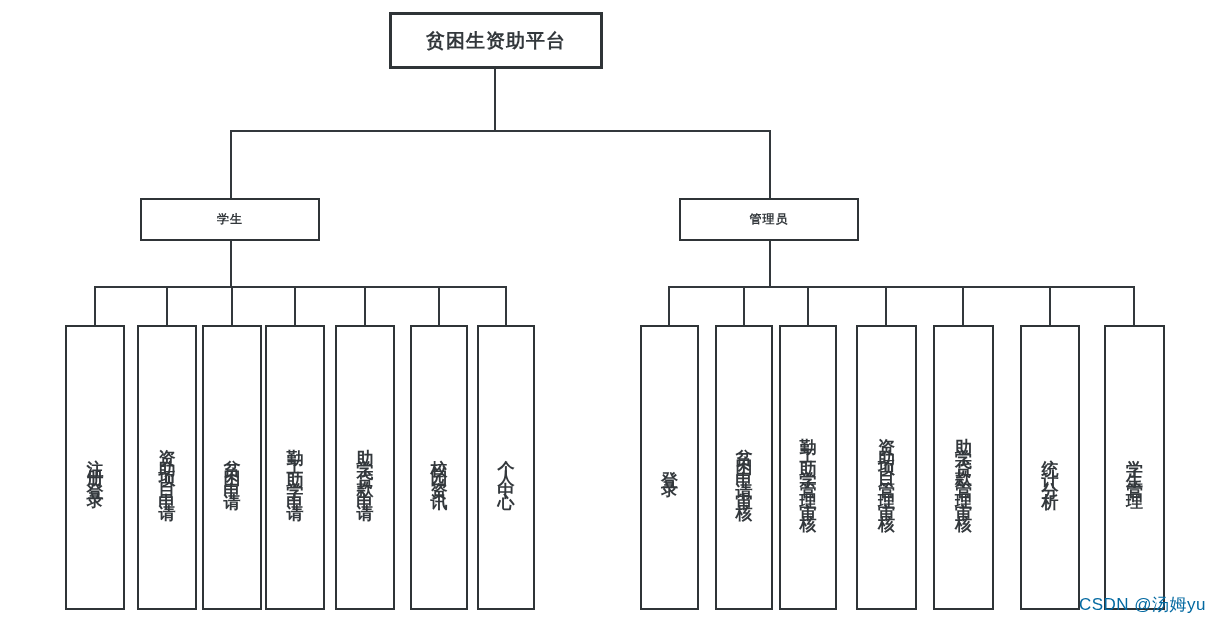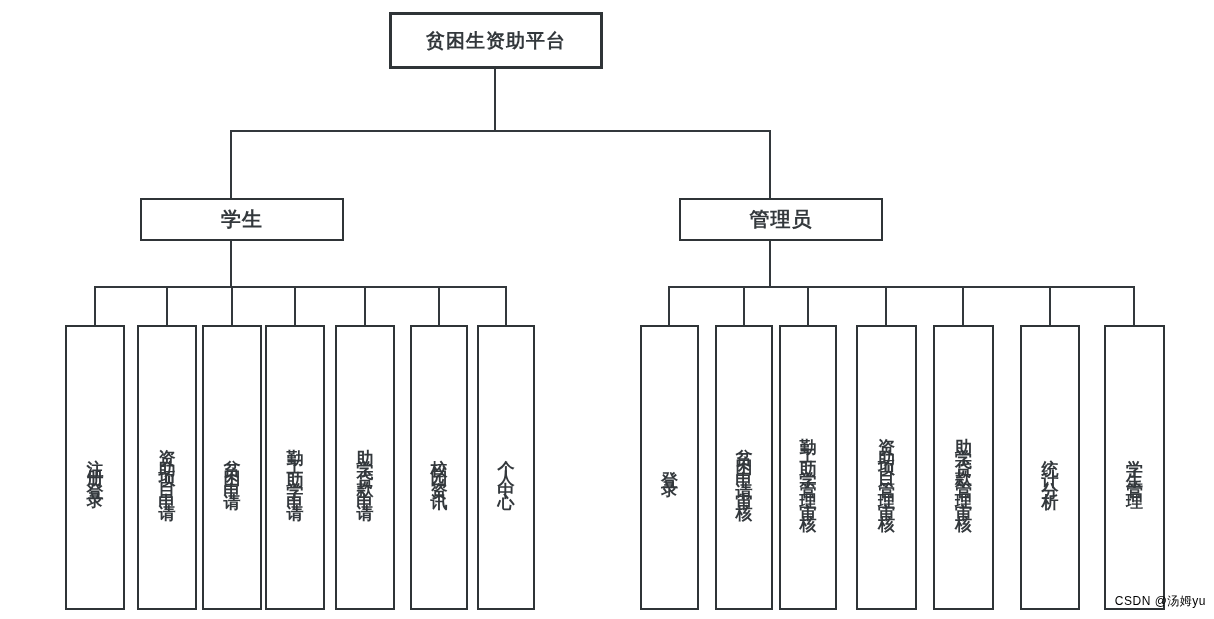--- a/index.html
+++ b/index.html
@@ -26,22 +26,22 @@
     color: #33383c;
     font-weight: 700;
   }
   .root-box {
     left: 389px; top: 12px; width: 214px; height: 57px;
     border-width: 3px;
     font-size: 19px;
     letter-spacing: 1px;
   }
   .branch-box {
-    top: 198px; width: 204px; height: 43px;
-    font-size: 20px;
+    top: 198px; width: 180px; height: 43px;
+    font-size: 12px;
     letter-spacing: 1px;
   }
   .branch-student { left: 140px; }
   .branch-admin   { left: 679px; justify-content: center; }
   .leaf {
     top: 325px; height: 285px;
   }
   .leaf .vtext {
     writing-mode: vertical-rl;
     text-orientation: upright;
@@ -54,22 +54,22 @@
   .line {
     position: absolute;
     background: #33383c;
   }
   .rail { height: 2px; }
   .stub { width: 2px; }
   .watermark {
     position: absolute;
     right: 8px;
     top: 593px;
-    font-size: 12px;
-    color: #000000;
+    font-size: 17px;
+    color: #0369a1;
     letter-spacing: 0.5px;
     user-select: none;
   }
 </style>
 </head>
 <body>
 
 <div id="stage">
 
   <div class="box root-box">

